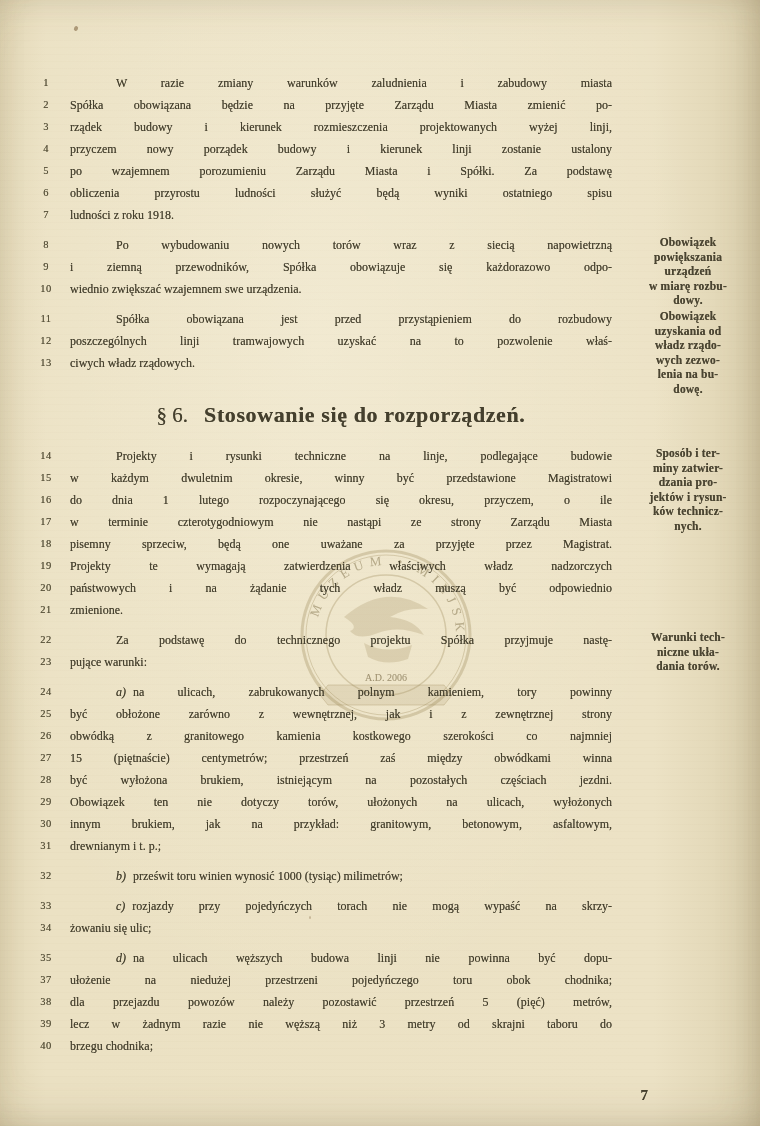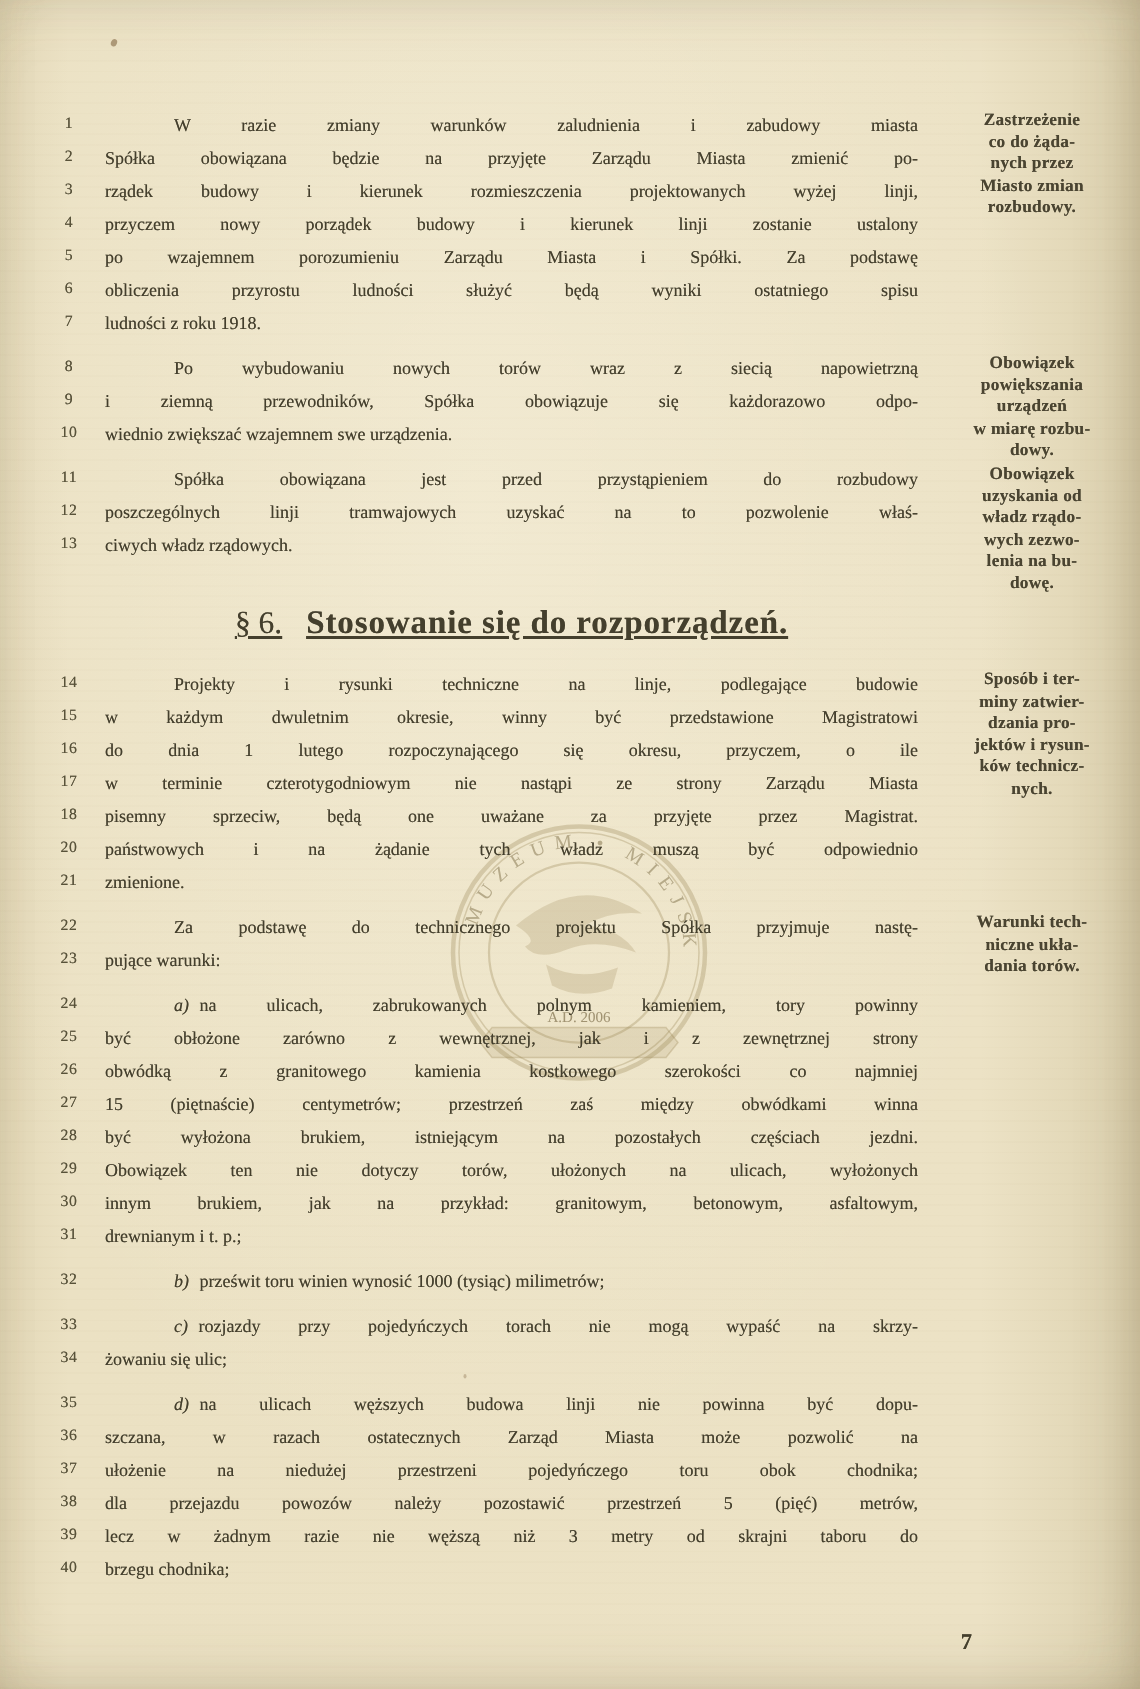--- a/index.html
+++ b/index.html
@@ -31,21 +31,21 @@
     text-align:center;font-size:10.5px;line-height:22px;
     color:#585239;letter-spacing:.5px;
   }
   .linetext{
     display:block;font-size:12px;line-height:22px;
     text-align:justify;text-align-last:justify;
   }
   .line.last .linetext{text-align-last:left;}
   .line.first .linetext{text-indent:46px;}
   .marker{font-style:italic;margin-right:7px;}
-  .heading{margin:28px 0 17px 70px;width:542px;text-align:center;font-size:22px;line-height:26px;text-decoration:underline;}
+  .heading{margin:28px 0 17px 70px;width:542px;text-align:center;font-size:22px;line-height:26px;}
   .hnum{font-weight:normal;font-size:21px;margin-right:16px;}
   .htitle{font-weight:bold;letter-spacing:.6px;}
   .note{
     position:absolute;top:1px;left:551px;width:134px;
     font-size:11.5px;line-height:14.5px;font-weight:bold;
     text-align:center;white-space:pre-line;letter-spacing:.2px;
     color:#4a4431;
   }
   .page-number{
     position:absolute;right:112px;bottom:22px;
@@ -110,25 +110,20 @@
           <span class="linetext">po wzajemnem porozumieniu Zarządu Miasta i Spółki. Za podstawę</span>
         </div>
         <div class="line">
           <span class="lineno">6</span>
           <span class="linetext">obliczenia przyrostu ludności służyć będą wyniki ostatniego spisu</span>
         </div>
         <div class="line last">
           <span class="lineno">7</span>
           <span class="linetext">ludności z roku 1918.</span>
         </div>
-        <aside class="note">Zastrzeżenie
-co do żąda-
-nych przez
-Miasto zmian
-rozbudowy.</aside>
       </div>
       <div class="para">
         <div class="line first">
           <span class="lineno">8</span>
           <span class="linetext">Po wybudowaniu nowych torów wraz z siecią napowietrzną</span>
         </div>
         <div class="line">
           <span class="lineno">9</span>
           <span class="linetext">i ziemną przewodników, Spółka obowiązuje się każdorazowo odpo-</span>
         </div>
@@ -178,20 +173,24 @@
         </div>
         <div class="line">
           <span class="lineno">17</span>
           <span class="linetext">w terminie czterotygodniowym nie nastąpi ze strony Zarządu Miasta</span>
         </div>
         <div class="line">
           <span class="lineno">18</span>
           <span class="linetext">pisemny sprzeciw, będą one uważane za przyjęte przez Magistrat.</span>
         </div>
         <div class="line">
+          <span class="lineno">19</span>
+          <span class="linetext">Projekty te wymagają zatwierdzenia właściwych władz nadzorczych</span>
+        </div>
+        <div class="line">
           <span class="lineno">20</span>
           <span class="linetext">państwowych i na żądanie tych władz muszą być odpowiednio</span>
         </div>
         <div class="line last">
           <span class="lineno">21</span>
           <span class="linetext">zmienione.</span>
         </div>
         <aside class="note">Sposób i ter-
 miny zatwier-
 dzania pro-
@@ -261,24 +260,20 @@
           <span class="lineno">34</span>
           <span class="linetext">żowaniu się ulic;</span>
         </div>
       </div>
       <div class="para">
         <div class="line first">
           <span class="lineno">35</span>
           <span class="linetext"><i class="marker">d)</i><span>na ulicach węższych budowa linji nie powinna być dopu-</span></span>
         </div>
         <div class="line">
-          <span class="lineno">36</span>
-          <span class="linetext">szczana, w razach ostatecznych Zarząd Miasta może pozwolić na</span>
-        </div>
-        <div class="line">
           <span class="lineno">37</span>
           <span class="linetext">ułożenie na niedużej przestrzeni pojedyńczego toru obok chodnika;</span>
         </div>
         <div class="line">
           <span class="lineno">38</span>
           <span class="linetext">dla przejazdu powozów należy pozostawić przestrzeń 5 (pięć) metrów,</span>
         </div>
         <div class="line">
           <span class="lineno">39</span>
           <span class="linetext">lecz w żadnym razie nie węższą niż 3 metry od skrajni taboru do</span>

